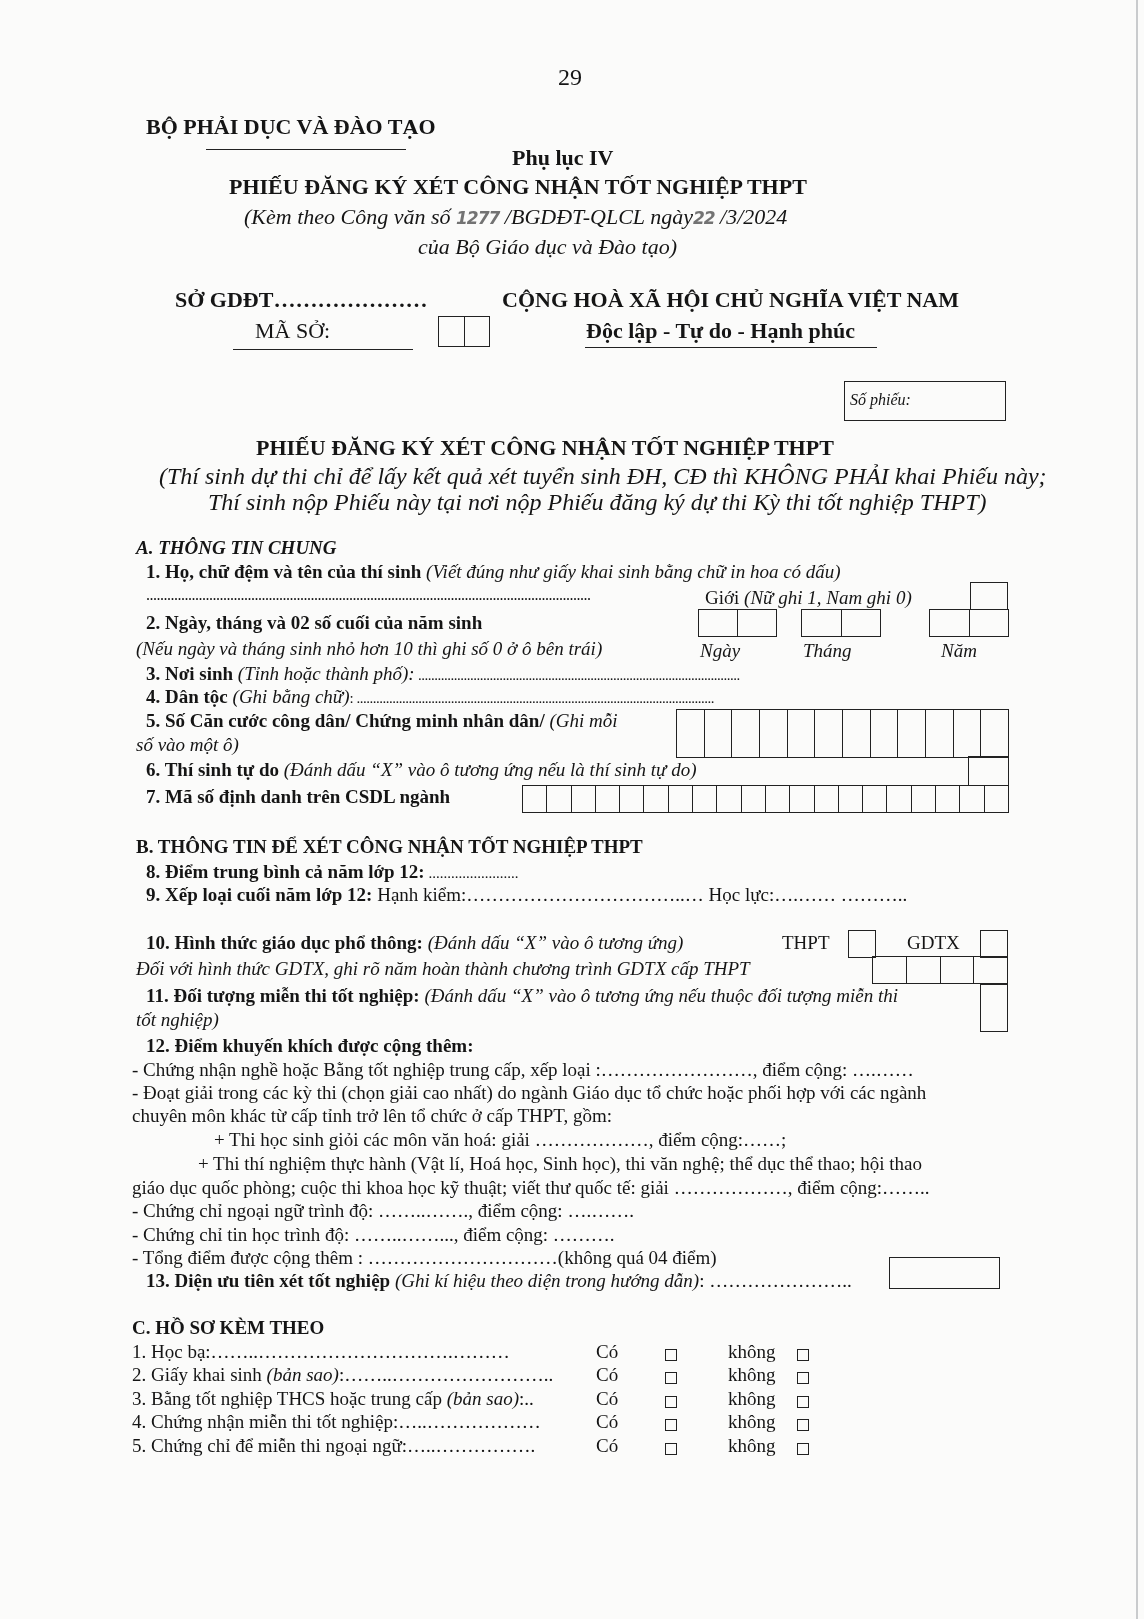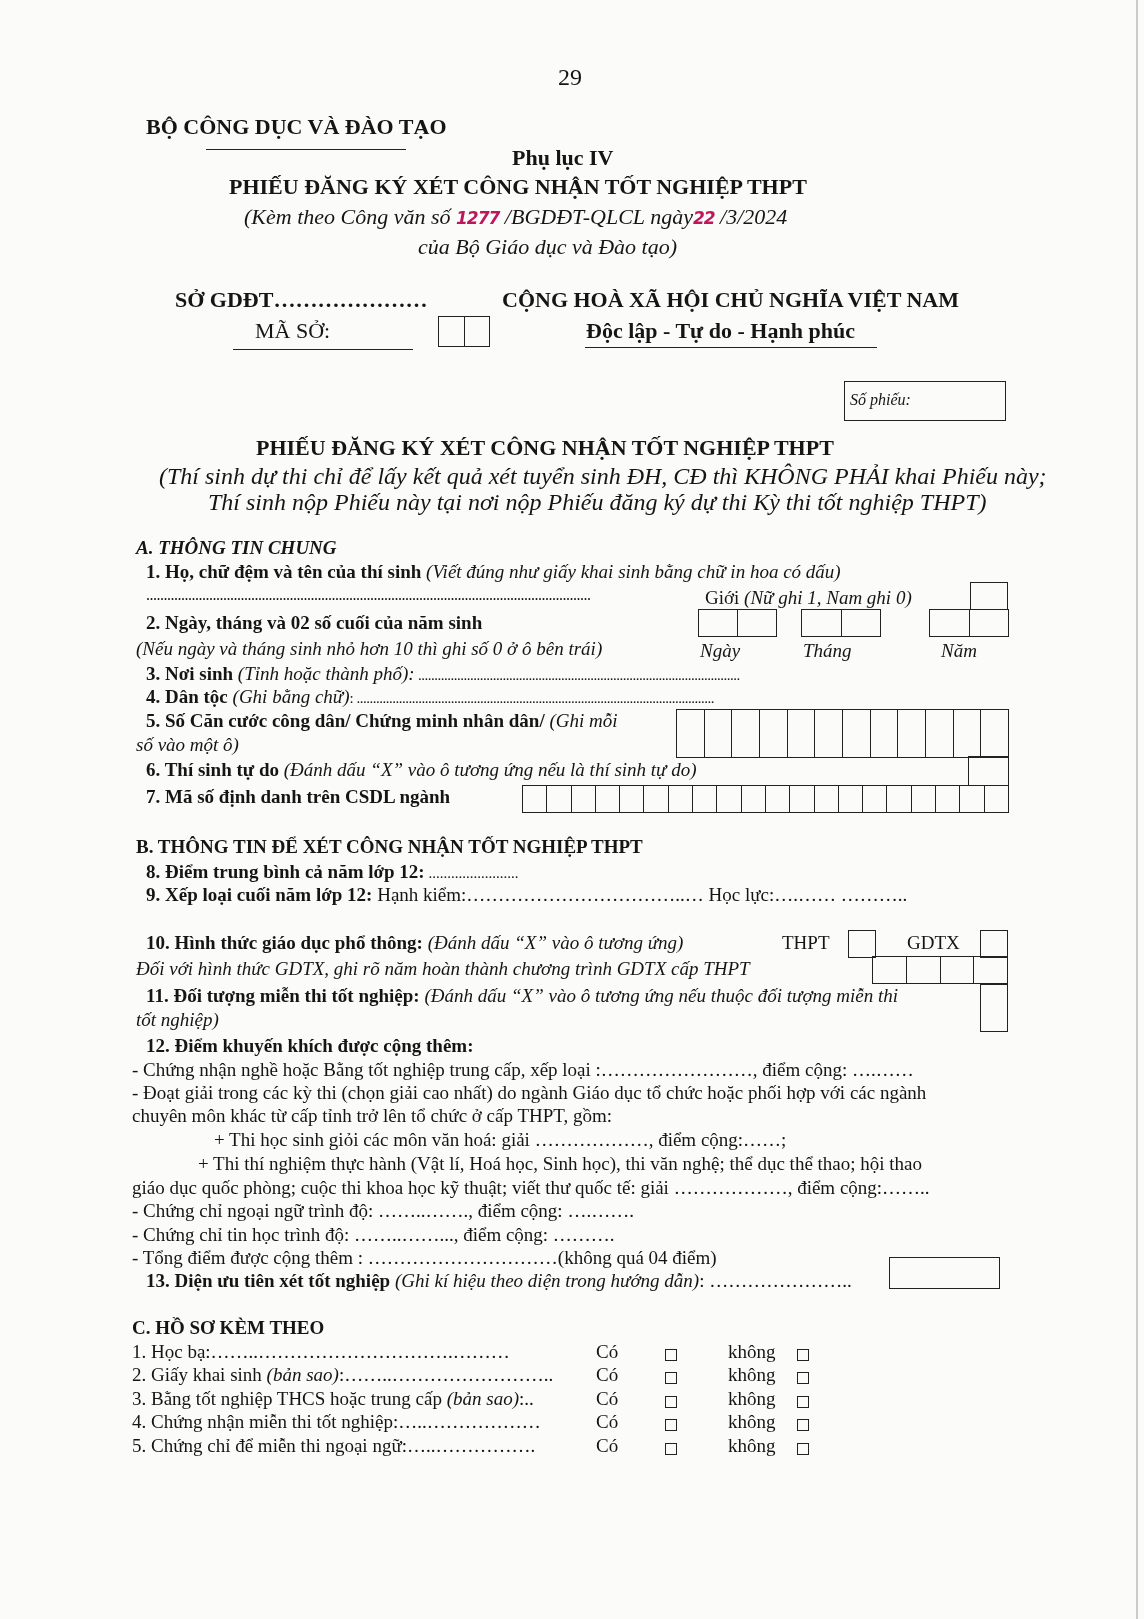--- a/index.html
+++ b/index.html
@@ -5,36 +5,36 @@
   html,body{margin:0;padding:0;}
   body{width:1144px;height:1619px;background:#fbfbfa;position:relative;overflow:hidden;
        font-family:"Liberation Serif","DejaVu Serif",serif;color:#151515;}
   .edge{position:absolute;left:1136px;top:0;width:2px;height:1619px;background:#c9cbcd;}
   .abs{position:absolute;white-space:nowrap;}
   .b{font-weight:bold;}
   .i{font-style:italic;}
   .f20{font-size:24px;}
   .f19{font-size:19px;}
   .f22{font-size:22px;}
-  .hand{color:#be185d;font-style:italic;font-weight:bold;font-family:"DejaVu Sans",sans-serif;font-size:17px;letter-spacing:-1px;}
+  .hand{color:#737373;font-style:italic;font-weight:bold;font-family:"DejaVu Sans",sans-serif;font-size:17px;letter-spacing:-1px;}
   .rule{position:absolute;height:0;border-top:1.6px solid #222;}
   .box{position:absolute;border:1.6px solid #222;box-sizing:border-box;}
   .cells{position:absolute;display:flex;border:1.6px solid #222;box-sizing:border-box;}
   .cells span{flex:1;border-right:1.6px solid #222;height:100%;box-sizing:border-box;}
   .cells span:last-child{border-right:none;}
   .chk{display:inline-block;width:12px;height:12px;border:1.6px solid #222;box-sizing:border-box;}
 </style>
 </head>
 <body>
 
 <div class="edge"></div>
 
 <div class="abs f20" style="left:558px;top:64px;">29</div>
 
-<div class="abs b f22" style="left:146px;top:114px;">BỘ CÔNG DỤC VÀ ĐÀO TẠO</div>
+<div class="abs b f22" style="left:146px;top:114px;">BỘ PHẢI DỤC VÀ ĐÀO TẠO</div>
 <div class="rule" style="left:206px;top:149px;width:200px;"></div>
 <div class="abs b f22" style="left:512px;top:145px;">Phụ lục IV</div>
 <div class="abs b f22" style="left:229px;top:174px;">PHIẾU ĐĂNG KÝ XÉT CÔNG NHẬN TỐT NGHIỆP THPT</div>
 <div class="abs i f22" style="left:244px;top:204px;"><span>(Kèm theo Công văn số </span><span class="hand">1277</span><span> /BGDĐT-QLCL ngày</span><span class="hand">22</span><span> /3/2024</span></div>
 <div class="abs i f22" style="left:418px;top:234px;">của Bộ Giáo dục và Đào tạo)</div>
 
 <div class="abs b f22" style="left:175px;top:287px;">SỞ GDĐT…………………</div>
 <div class="abs f22" style="left:255px;top:318px;">MÃ SỞ:</div>
 <div class="rule" style="left:233px;top:349px;width:180px;"></div>
 <div class="cells" style="left:438px;top:316px;width:52px;height:31px;">

